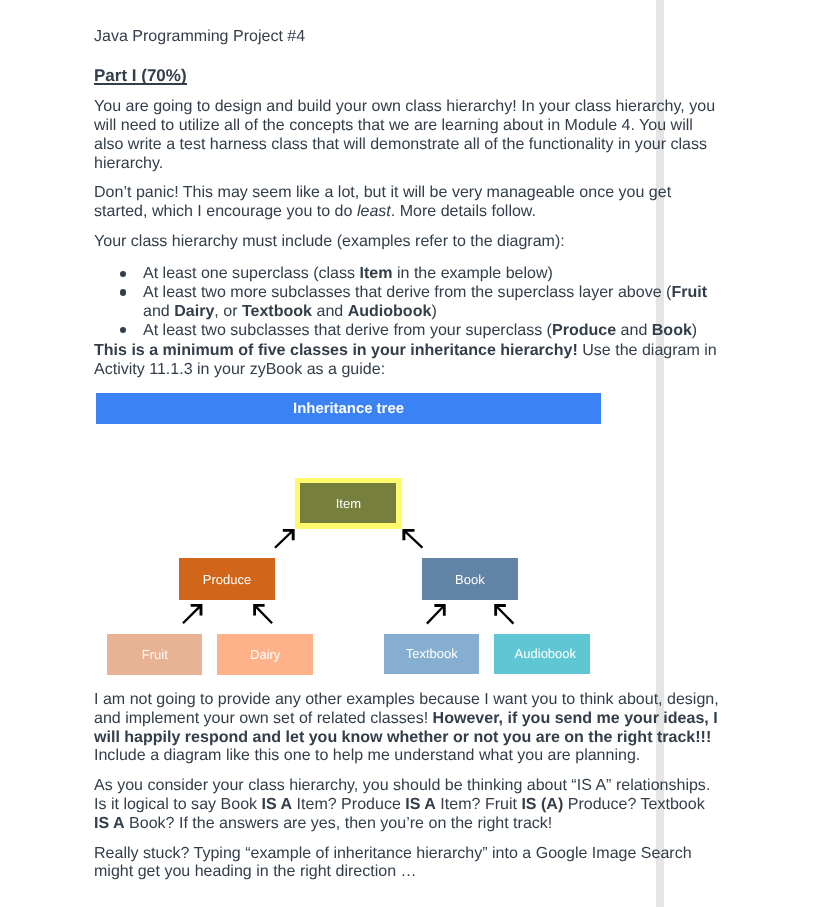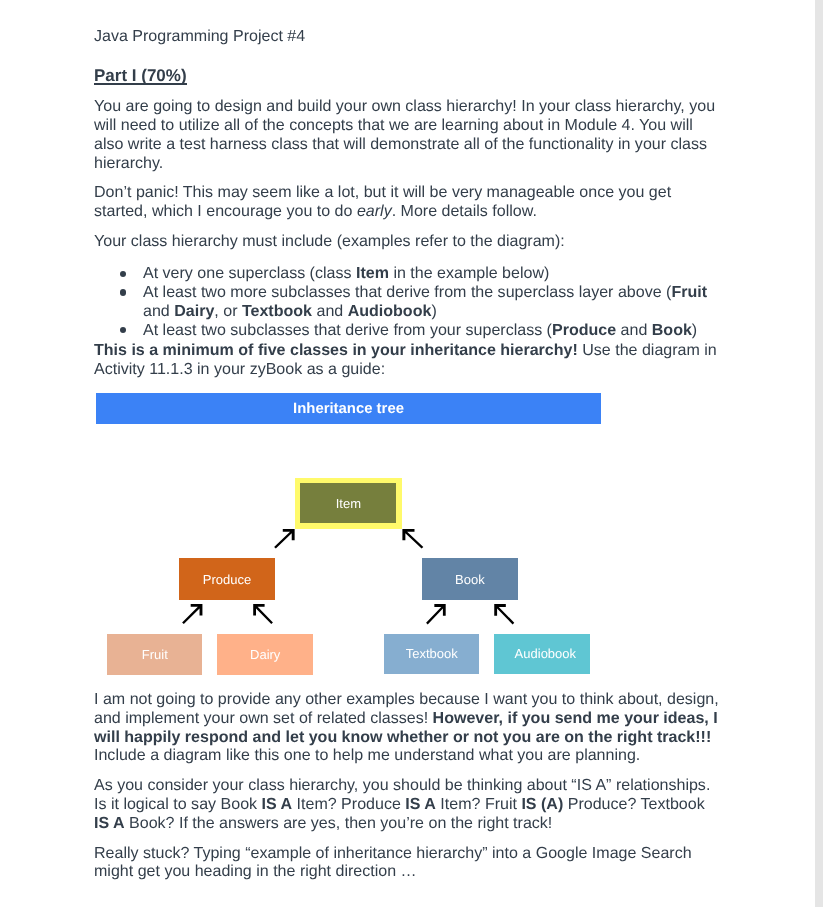--- a/index.html
+++ b/index.html
@@ -1,18 +1,18 @@
 <!DOCTYPE html>
 <html><head>
 <meta charset="utf-8">
 <title>Java Programming Project #4</title>
 <style>
   html,body{margin:0;padding:0;}
   body{width:823px;height:907px;background:#ffffff;font-family:"Liberation Sans",sans-serif;overflow:hidden;-webkit-font-smoothing:antialiased;text-rendering:geometricPrecision;}
-  .page{position:relative;width:823px;height:907px;background:#fff;}
+  .page{position:relative;width:664px;height:907px;background:#fff;}
   .scroll-gutter{position:absolute;top:0;right:0;width:8px;height:907px;background:#e5e5e5;}
   .content{position:absolute;left:94px;top:0;width:626px;color:#333e4a;}
   p{margin:0;}
   .doc-title{font-size:16.05px;line-height:18.8px;padding-top:26.6px;}
   .part-head{font-size:17px;line-height:18.8px;font-weight:bold;margin-top:22px;}
   .part-head span{position:relative;}
   .part-head span:after{content:"";position:absolute;left:0;right:0;top:16.5px;height:2.3px;background:#333e4a;}
   .para{font-size:16.05px;line-height:18.8px;margin-top:11px;}
   .para.after-list{margin-top:2px;}
   ul.bullets{margin:13.4px 0 0 0;padding:0;list-style:none;}
@@ -40,26 +40,26 @@
 <div class="page" style="background-color: rgb(255, 255, 255);">
   <div class="scroll-gutter" style="background-color: rgb(229, 229, 229);"></div>
   <div class="content" style="color: rgb(51, 62, 74);">
 
     <p class="doc-title">Java Programming Project #4</p>
 
     <p class="part-head"><span>Part I (70%)</span></p>
 
     <p class="para">You are going to design and build your own class hierarchy! In your class hierarchy, you will need to utilize all of the concepts that we are learning about in Module 4. You will also write a test harness class that will demonstrate all of the functionality in your class hierarchy.</p>
 
-    <p class="para"><span>Don’t panic! This may seem like a lot, but it will be very manageable once you get started, which I encourage you to do </span><i>early</i><span>. More details follow.</span></p>
+    <p class="para"><span>Don’t panic! This may seem like a lot, but it will be very manageable once you get started, which I encourage you to do </span><i>least</i><span>. More details follow.</span></p>
 
     <p class="para">Your class hierarchy must include (examples refer to the diagram):</p>
 
     <ul class="bullets">
-      <li><span>At very one superclass (class </span><b>Item</b><span> in the example below)</span></li>
+      <li><span>At least one superclass (class </span><b>Item</b><span> in the example below)</span></li>
       <li><span>At least two more subclasses that derive from the superclass layer above (</span><b>Fruit</b><span> and </span><b>Dairy</b><span>, or </span><b>Textbook</b><span> and </span><b>Audiobook</b><span>)</span></li>
       <li><span>At least two subclasses that derive from your superclass (</span><b>Produce</b><span> and </span><b>Book</b><span>)</span></li>
     </ul>
 
     <p class="para after-list"><b>This is a minimum of five classes in your inheritance hierarchy!</b><span> Use the diagram in Activity 11.1.3 in your zyBook as a guide:</span></p>
 
     <div class="spacer-diagram"></div>
 
     <div class="banner" style="background-color: #3b82f6;">
         <span>Inheritance tree</span>

